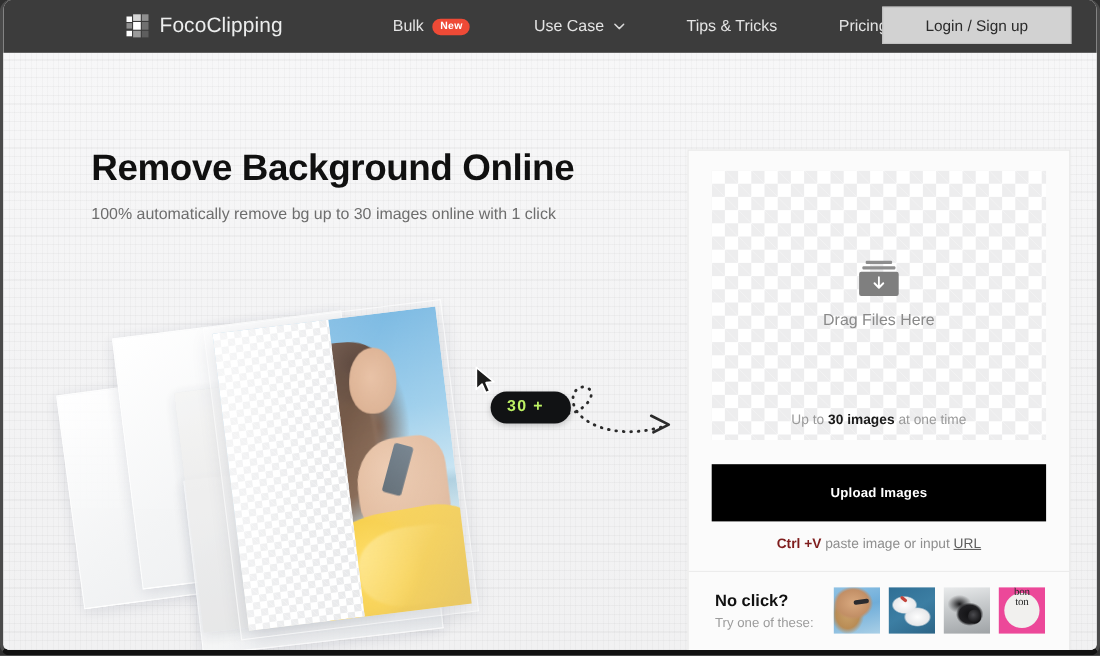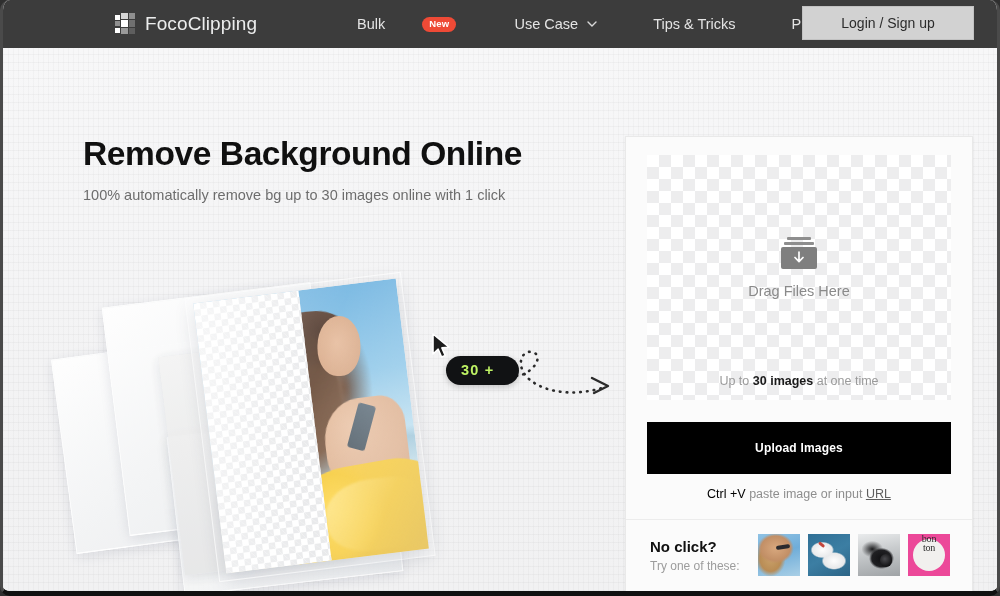--- a/index.html
+++ b/index.html
@@ -77,21 +77,21 @@
   }
   .nav-item {
     color: #e4e4e4;
     font-size: 14.5px;
     padding: 0 0;
     display: flex;
     align-items: center;
     cursor: pointer;
     white-space: nowrap;
   }
-  .nav-bulk { margin-right: 0px; gap: 29px; }
+  .nav-bulk { margin-right: 0px; }
   .badge-new {
     display: inline-block;
     background: #ee4a36;
     color: #ffffff;
     font-size: 9.5px;
     font-weight: bold;
     border-radius: 9px;
     padding: 2.5px 7px 3px 7px;
     margin-left: 8px;
     line-height: 1;
@@ -453,21 +453,21 @@
     cursor: pointer;
     letter-spacing: .2px;
   }
 
   #paste-hint {
     margin: 13px 0 18px 0;
     text-align: center;
     font-size: 12.5px;
     color: #8e8e8e;
   }
-  #paste-hint b { color: #000000; font-weight: normal; }
+  #paste-hint b { color: #7f1d1d; font-weight: bold; }
   #paste-hint .url-link {
     color: #5d5d5d;
     text-decoration: underline;
     cursor: pointer;
   }
 
   .panel-sep {
     height: 1px;
     background: #ececec;
     margin: 0;

